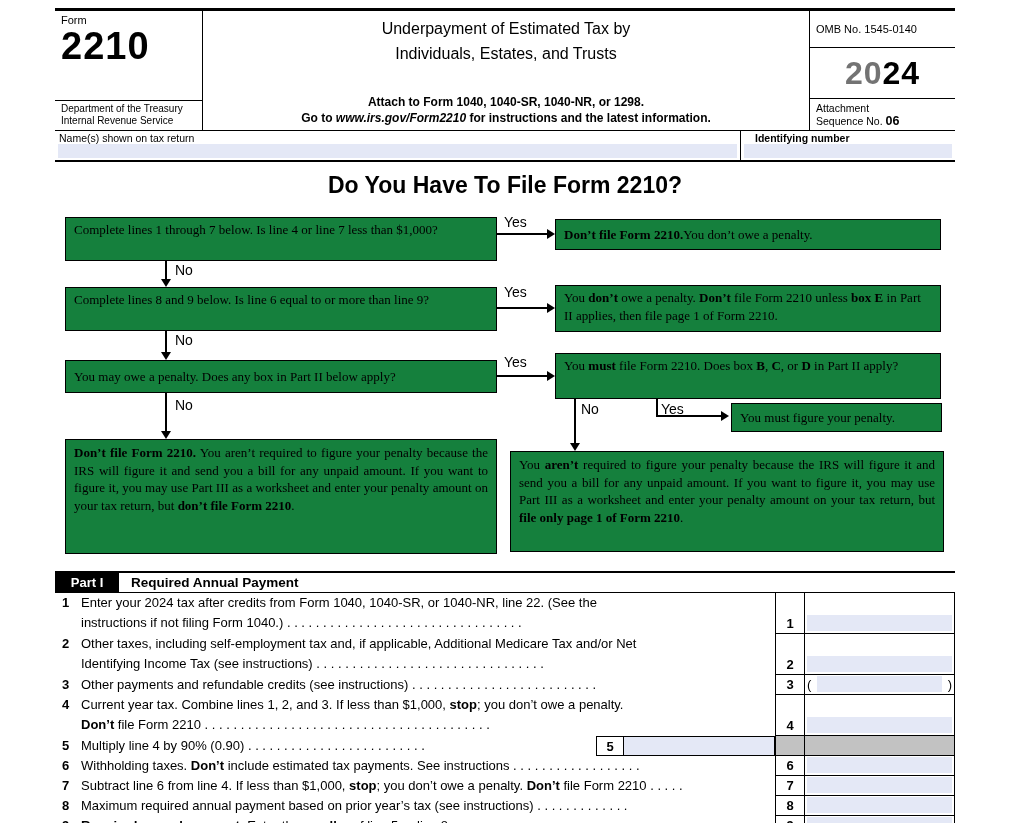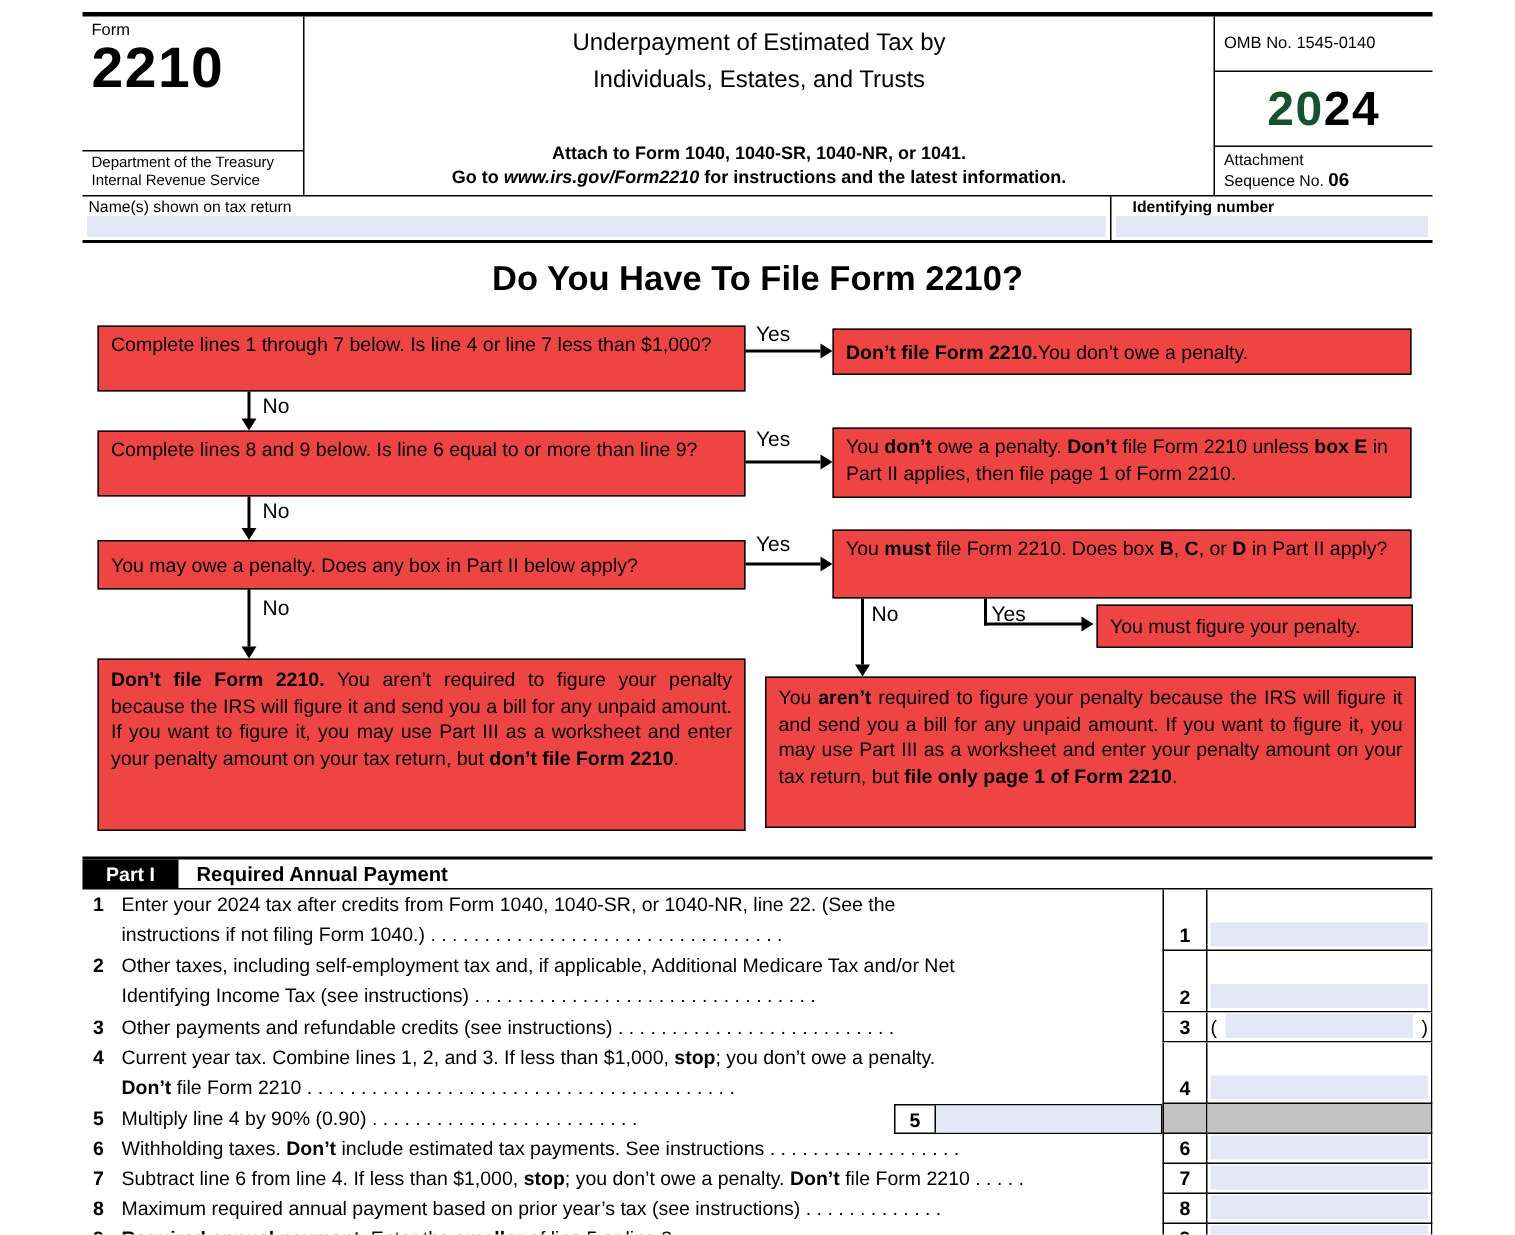--- a/index.html
+++ b/index.html
@@ -16,34 +16,34 @@
   .form-cell { flex:1; padding:3px 6px 0; }
   .form-word { font-size:11px; display:block; }
   .form-number { font-size:38px; font-weight:bold; line-height:40px; letter-spacing:1px; }
   .agency { border-top:1px solid #000; font-size:10px; line-height:12px; padding:2px 6px 3px; }
   .h-center { flex:1; display:flex; flex-direction:column; justify-content:space-between; align-items:center; padding:5px 8px 4px; }
   .h-title { font-size:16px; font-weight:normal; line-height:25px; text-align:center; }
   .h-sub { font-size:12px; font-weight:bold; line-height:16px; text-align:center; }
   .h-right { width:146px; border-left:1.5px solid #000; display:flex; flex-direction:column; }
   .omb { height:37px; border-bottom:1.5px solid #000; font-size:11px; display:flex; align-items:center; padding:0 6px; }
   .year { flex:1; border-bottom:1.5px solid #000; display:flex; align-items:center; justify-content:center; font-size:32px; font-weight:bold; letter-spacing:1px; }
-  .yr20 { color:#14532d; }
+  .yr20 { color:#737373; }
   .attach-cell { padding:3px 6px 2px; font-size:10.5px; line-height:13px; }
   .seqno { font-weight:bold; font-size:12.5px; }
 
   
   .namerow { display:flex; height:31px; border-bottom:2px solid #000; }
   .nr-left { flex:1; position:relative; padding:1px 4px; font-size:10.5px; }
   .nr-right { width:215px; border-left:1.5px solid #000; position:relative; padding:1px 14px; font-size:10.5px; font-weight:bold; }
   .nr-fld { position:absolute; left:3px; right:3px; bottom:2px; height:14px; background:#e4e8f6; }
 
   
   .fc-title { text-align:center; font-size:23px; font-weight:bold; margin:10px 0 6px; }
   .flowchart { position:relative; height:352px; font-size:13px; }
-  .fbox { position:absolute; border:1.5px solid #000; padding:3px 8px; line-height:18px; background:#ef4444; }
+  .fbox { position:absolute; border:1.5px solid #000; padding:3px 8px; line-height:18px; background:#15803d;font-family:Liberation Serif, serif; }
   .fbox.vcenter { display:flex; align-items:center; }
   .fbox.just { text-align:justify; line-height:17.5px; padding:4px 8px; }
   .fl { position:absolute; font-weight:normal; font-size:14px; }
   .hl { position:absolute; height:2px; background:#000; }
   .vl { position:absolute; width:2px; background:#000; }
   .ar { position:absolute; width:0; height:0; }
   .ar.r { border-top:5px solid transparent; border-bottom:5px solid transparent; border-left:8px solid #000; }
   .ar.d { border-left:5px solid transparent; border-right:5px solid transparent; border-top:8px solid #000; }
 
   
@@ -85,21 +85,21 @@
           <div>Department of the Treasury</div>
           <div>Internal Revenue Service</div>
         </div>
       </div>
       <div class="h-center">
         <div class="h-title">
           <div>Underpayment of Estimated Tax by</div>
           <div>Individuals, Estates, and Trusts</div>
         </div>
         <div class="h-sub">
-          <div>Attach to Form 1040, 1040-SR, 1040-NR, or 1041.</div>
+          <div>Attach to Form 1040, 1040-SR, 1040-NR, or 1298.</div>
           <div><span>Go to </span><span class="i">www.irs.gov/Form2210</span><span> for instructions and the latest information.</span></div>
         </div>
       </div>
       <div class="h-right">
         <div class="omb">OMB No. 1545-0140</div>
         <div class="year">
           <span class="yr20">20</span>
             <span>24</span>
         </div>
         <div class="attach-cell">

